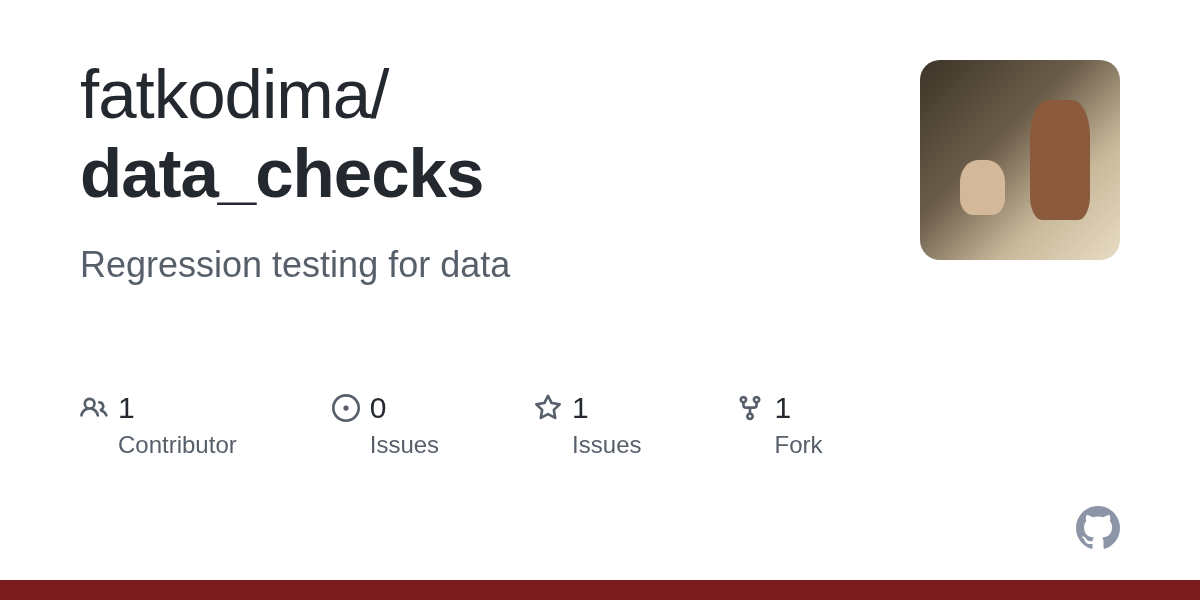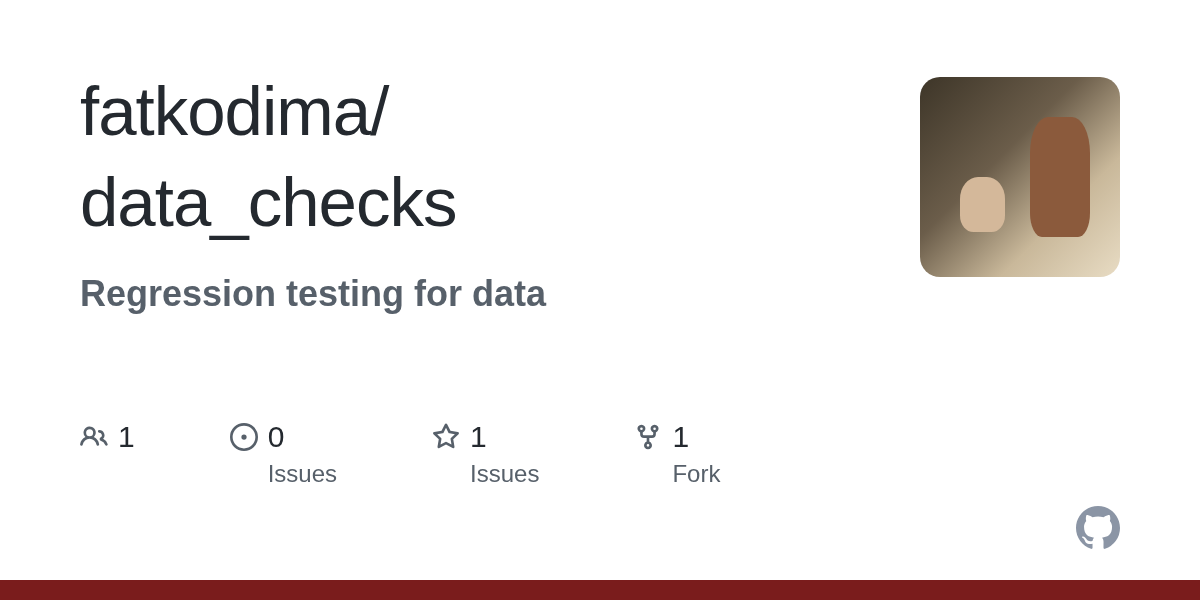--- a/index.html
+++ b/index.html
@@ -11,21 +11,21 @@
     body {
       width: 1200px;
       height: 600px;
       font-family: -apple-system, BlinkMacSystemFont, "Segoe UI", Helvetica, Arial, sans-serif;
       background: #ffffff;
       position: relative;
       overflow: hidden;
     }
     
     .container {
-      padding: 72px 80px 0 80px;
+      padding: 55px 80px 0 80px;
       position: relative;
       height: 100%;
     }
     
     .header-row {
       display: flex;
       justify-content: space-between;
       align-items: flex-start;
     }
     
@@ -39,23 +39,22 @@
       color: #24292f;
       font-weight: 400;
       letter-spacing: -1px;
     }
     
     .repo-owner {
       font-weight: 400;
     }
     
     .repo-name {
-      font-weight: 400;
+      font-weight: 700;
       display: block;
-      margin-top: 12px;
     }
     
     .avatar {
       width: 200px;
       height: 200px;
       border-radius: 20px;
       background: linear-gradient(135deg, #3d3528 0%, #6b5d4a 40%, #c9b89a 70%, #e8dcc4 100%);
       margin-top: 5px;
       position: relative;
       overflow: hidden;
@@ -80,21 +79,21 @@
       width: 60px;
       height: 120px;
       background: #8b5a3c;
       border-radius: 30% 30% 20% 20%;
     }
     
     .description {
       font-size: 36px;
       color: #57606a;
       margin-top: 30px;
-      font-weight: 700;
+      font-weight: 400;
     }
     
     .stats-row {
       display: flex;
       gap: 95px;
       margin-top: 105px;
       align-items: flex-start;
     }
     
     .stat {
@@ -179,20 +178,21 @@
 
     <div class="stat">
       <div class="stat-top">
         <span class="stat-icon">
           <svg viewBox="0 0 16 16">
               <path d="M5.5 3.5a2 2 0 1 0 0 4 2 2 0 0 0 0-4zM2 5.5a3.5 3.5 0 1 1 5.898 2.549 5.508 5.508 0 0 1 3.034 4.084.75.75 0 1 1-1.482.235 4 4 0 0 0-7.9 0 .75.75 0 0 1-1.482-.236A5.507 5.507 0 0 1 3.102 8.05 3.493 3.493 0 0 1 2 5.5zM11 4a3.001 3.001 0 0 1 2.22 5.018 5.01 5.01 0 0 1 2.56 3.012.749.749 0 0 1-.885.954.752.752 0 0 1-.549-.514 3.507 3.507 0 0 0-2.522-2.372.75.75 0 0 1-.574-.73v-.352a.75.75 0 0 1 .416-.672A1.5 1.5 0 0 0 11 5.5.75.75 0 0 1 11 4z"></path>
             </svg>
         </span>
         <span class="stat-count">1</span>
       </div>
+      <span class="stat-label">Contributor</span>
     </div>
 
     <div class="stat">
       <div class="stat-top">
         <span class="stat-icon">
           <svg viewBox="0 0 16 16">
               <path d="M8 9.5a1.5 1.5 0 1 0 0-3 1.5 1.5 0 0 0 0 3z"></path>
               <path d="M8 0a8 8 0 1 1 0 16A8 8 0 0 1 8 0zM1.5 8a6.5 6.5 0 1 0 13 0 6.5 6.5 0 0 0-13 0z"></path>
             </svg>
         </span>

